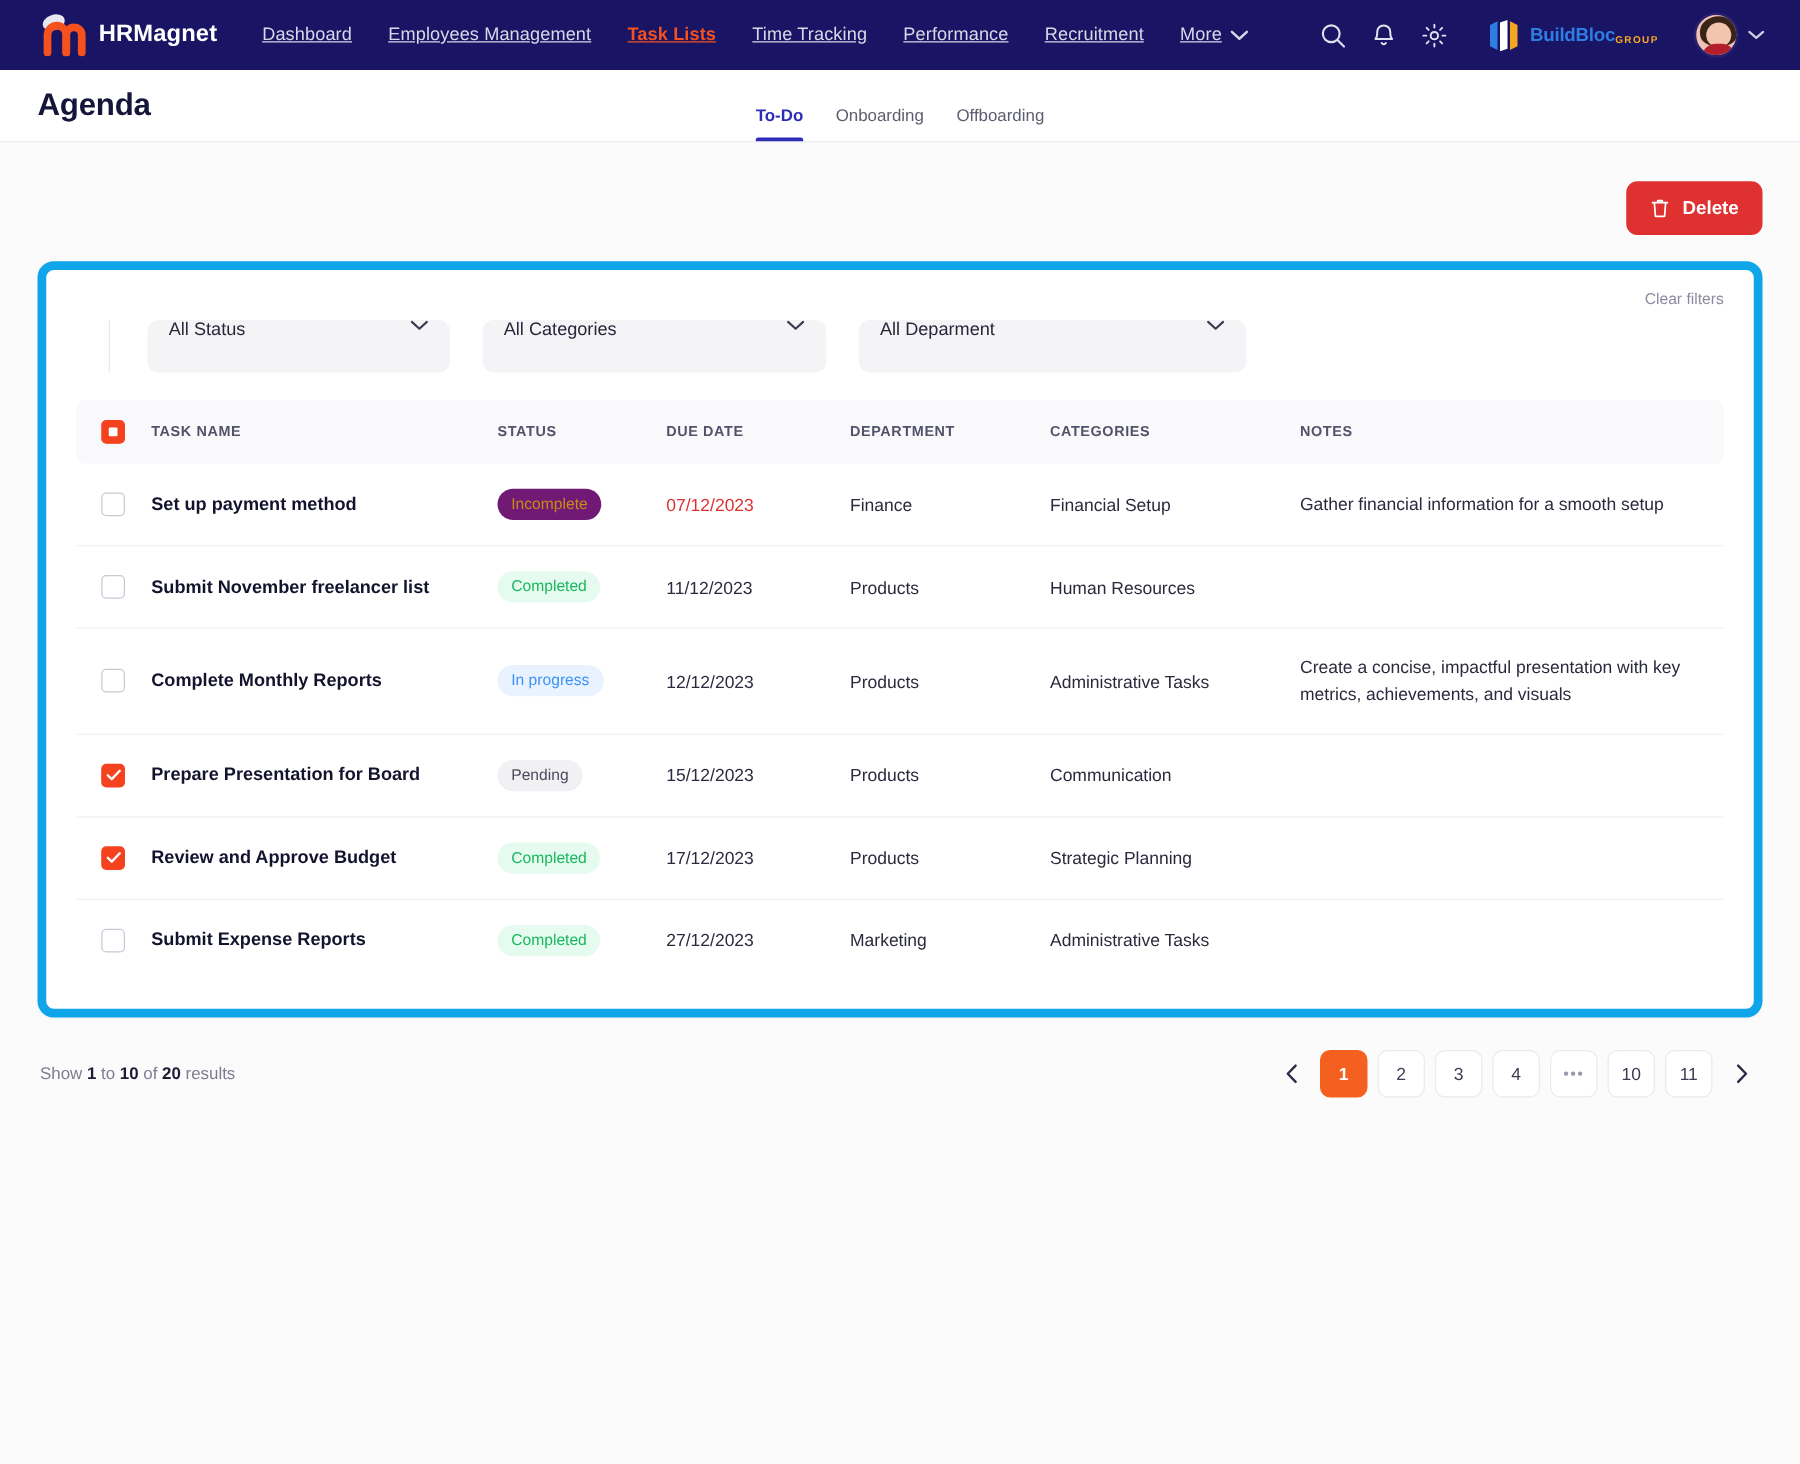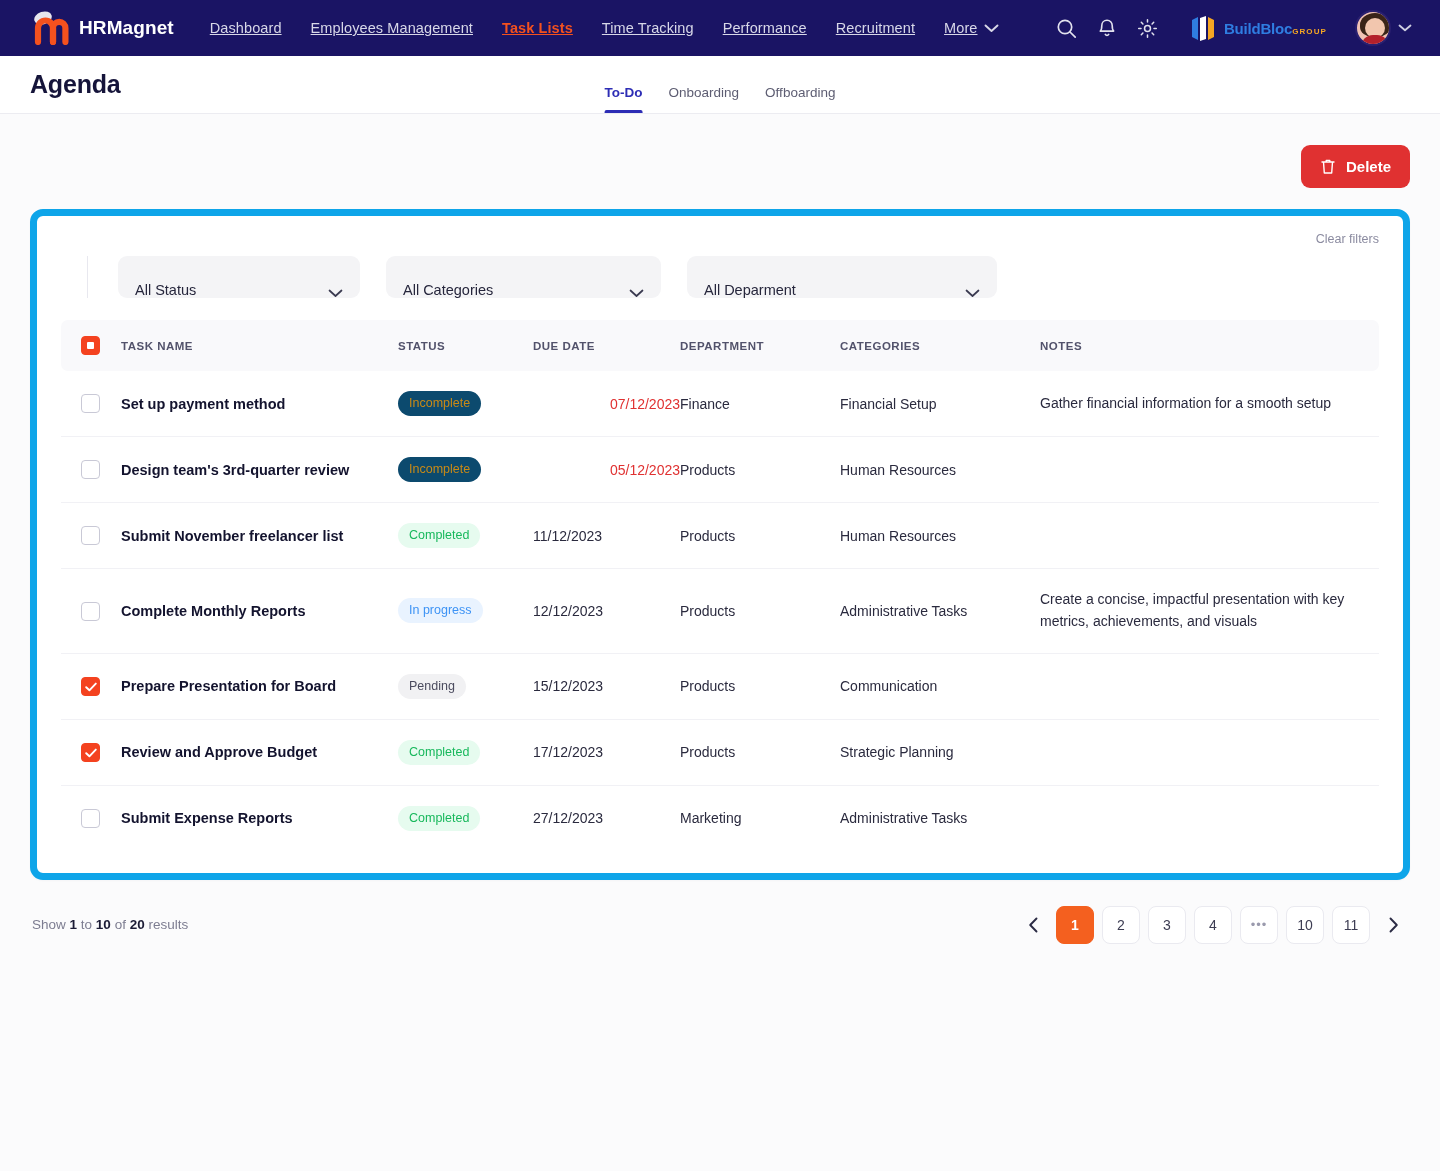--- a/index.html
+++ b/index.html
@@ -96,21 +96,21 @@
     display: flex; align-items: center; gap: 10px; padding: 0 14px;
   }
   .search input {
     border: none; background: transparent; outline: none; width: 100%;
     font-size: 14.5px; color: #3a3a4d; font-family: "Liberation Sans", sans-serif;
   }
   .search input::placeholder { color: #a9a9ba; }
   .divider-v { width: 1px; height: 42px; background: #e8e8ef; margin: 0 30px 0 26px; }
   .select {
     height: 42px; background: #f4f4f6; border-radius: 9px;
-    display: flex; align-items: flex-end; justify-content: space-between;
+    display: flex; align-items: flex-start; justify-content: space-between;
     padding: 0 17px; font-size: 14.5px; color: #26263c; cursor: pointer;
     margin-right: 26px; font-weight: 400;
   }
   .select.s1 { width: 242px; }
   .select.s2 { width: 275px; }
   .select.s3 { width: 310px; margin-right: 0; }
 
   
   table { width: 100%; border-collapse: collapse; table-layout: fixed; }
   thead th {
@@ -124,42 +124,42 @@
   .col-status { width: 135px; }
   .col-due { width: 147px; }
   .col-dept { width: 160px; }
   .col-cat { width: 200px; }
 
   tbody td { border-bottom: 1px solid #f1f1f5; padding: 20px 0; vertical-align: middle; }
   tbody tr:last-child td { border-bottom: none; }
   tbody td:first-child { padding-left: 20px; }
   .task-name { font-size: 14.5px; font-weight: 700; color: #13132e; }
   .cell { font-size: 14px; color: #2a2a3e; }
-  .cell.due-overdue { color: #e03131; font-weight: 500; text-align: right; }
+  .cell.due-overdue { color: #e03131; font-weight: 500; }
   .notes { font-size: 14px; color: #2a2a3e; line-height: 1.57; padding-right: 24px; }
 
   .cb {
     width: 19px; height: 19px; border-radius: 4px;
     border: 1.5px solid #c9c9d6; background: #fff;
     display: inline-flex; align-items: center; justify-content: center;
     cursor: pointer; vertical-align: middle;
   }
   .cb.checked { background: #f4421f; border-color: #f4421f; }
   .cb.indeterminate {
     background: #f4421f; border-color: #f4421f; border-radius: 4px;
   }
   .cb.indeterminate .inner {
     width: 7px; height: 7px; background: #fff; border-radius: 1px;
   }
 
   .badge {
     display: inline-block; border-radius: 14px; padding: 5px 11px;
     font-size: 12.5px; font-weight: 500; line-height: 1.2;
   }
-  .badge.incomplete { background: #0c4a6e; color: #c98a16; }
+  .badge.incomplete { background: #701a75; color: #c98a16; }
   .badge.completed  { background: #e6fbef; color: #18b85c; }
   .badge.inprogress { background: #e9f3ff; color: #3d93f5; }
   .badge.pending    { background: #f1f1f3; color: #4b4b5e; }
 
   
   .footer {
     display: flex; align-items: center; justify-content: space-between;
     padding: 26px 2px 30px;
   }
   .results { font-size: 13.5px; color: #7d7d91; }
@@ -317,29 +317,20 @@
       </thead>
       <tbody id="tbody">
           <tr>
             <td><span class="cb"></span></td>
             <td class="col-task"><span class="task-name">Set up payment method</span></td>
             <td class="col-status"><span class="badge incomplete">Incomplete</span></td>
             <td class="col-due cell due-overdue">07/12/2023</td>
             <td class="col-dept cell">Finance</td>
             <td class="col-cat cell">Financial Setup</td>
             <td class="notes">Gather financial information for a smooth setup</td>
-          </tr>
-          <tr>
-            <td><span class="cb"></span></td>
-            <td class="col-task"><span class="task-name">Design team's 3rd-quarter review</span></td>
-            <td class="col-status"><span class="badge incomplete">Incomplete</span></td>
-            <td class="col-due cell due-overdue">05/12/2023</td>
-            <td class="col-dept cell">Products</td>
-            <td class="col-cat cell">Human Resources</td>
-            <td class="notes"></td>
           </tr>
           <tr>
             <td><span class="cb"></span></td>
             <td class="col-task"><span class="task-name">Submit November freelancer list</span></td>
             <td class="col-status"><span class="badge completed">Completed</span></td>
             <td class="col-due cell">11/12/2023</td>
             <td class="col-dept cell">Products</td>
             <td class="col-cat cell">Human Resources</td>
             <td class="notes"></td>
           </tr>

